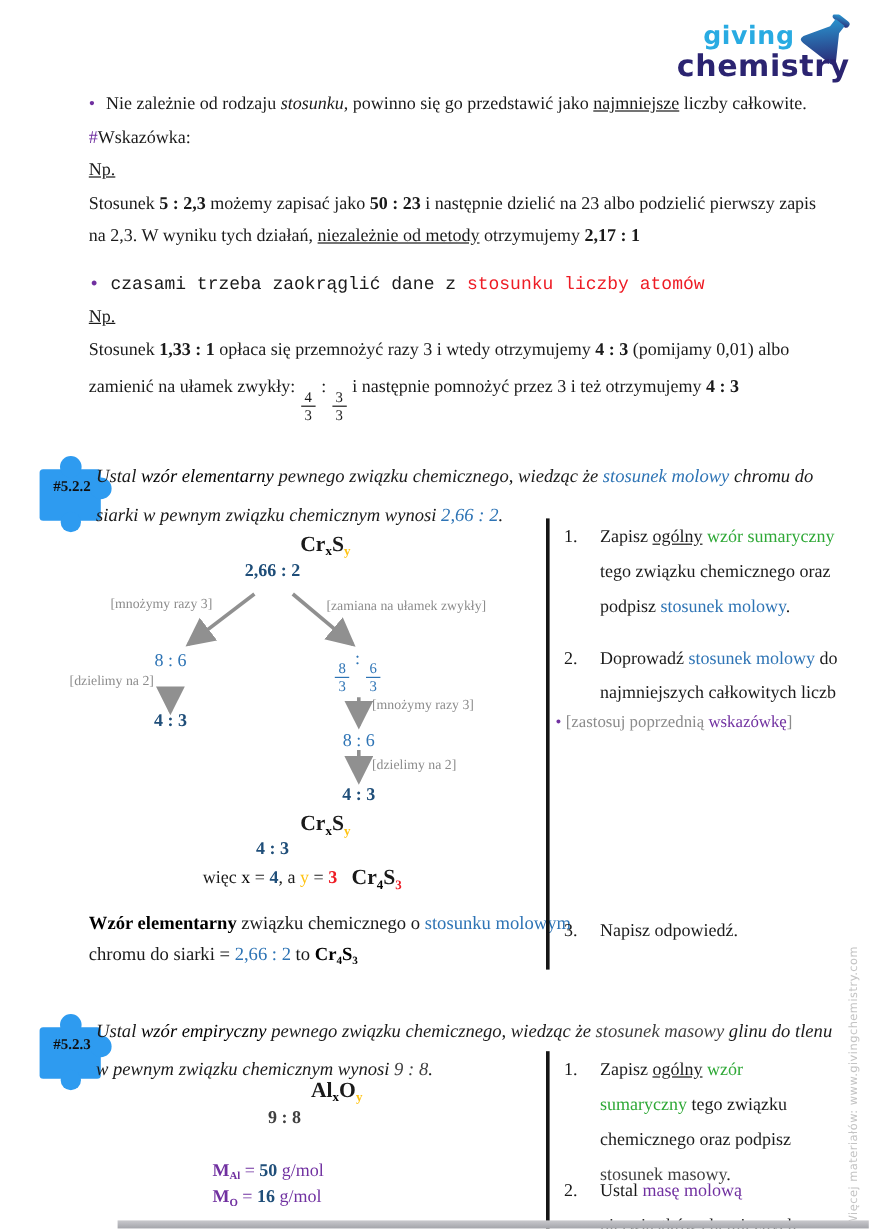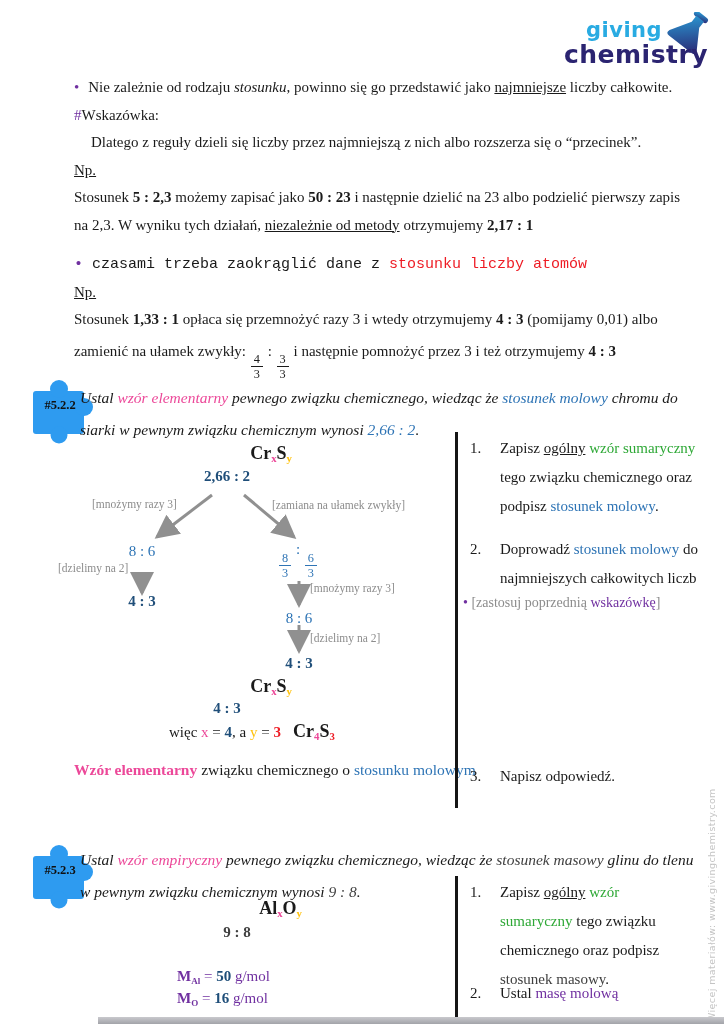--- a/index.html
+++ b/index.html
@@ -5,21 +5,21 @@
   html,body{margin:0;padding:0;background:#fff;}
   .page{position:relative;width:718px;height:1024px;background:#ffffff;overflow:hidden;
         font-family:"Liberation Serif",serif;color:#1a1a1a;margin-left:12px;}
   .abs{position:absolute;}
   
   .b{font-weight:700}
   .i{font-style:italic}
   .u{text-decoration:underline}
   .sub{font-size:0.6em;vertical-align:-0.32em;}
   .purple{color:#7030A0}
-  .orange{color:#ec4899}
+  .orange{color:#000000}
   .yellow{color:#FFC20E}
   .blue{color:#2E74B5}
   .navy{color:#1F4E79}
   .green{color:#2EA836}
   .magenta{color:#404040}
   .red{color:#EE1C25}
   .gray{color:#8C8C8C}
   
   .frac{display:inline-flex;flex-direction:column;align-items:center;line-height:1.05;
         font-size:0.82em;vertical-align:-0.62em;margin:0 1px;}
@@ -79,21 +79,20 @@
         <rect x="21" y="-2" width="17" height="6" rx="3" fill="url(#fg)"></rect>
         <path d="M25,3 h10 v8 l13,21 q2,5 -3.5,5 h-29 q-5.5,0 -3.5,-5 l13,-21 z" fill="url(#fg)"></path>
       </g>
     </svg>
     <span class="lg2">chemistry</span>
   </div>
 
   <section class="hint">
     <div class="ln"><span class="bdot purple">•</span><span><span>Nie zależnie od rodzaju </span><span class="i">stosunku</span><span>, powinno się go przedstawić jako </span><span class="u">najmniejsze</span><span> liczby całkowite.</span></span></div>
     <div class="ln"><span class="purple">#</span><span>Wskazówka:</span></div>
-    <div class="ln ind"><span>Dlatego z reguły dzieli się liczby przez najmniejszą z nich albo rozszerza się o “przecinek”.</span></div>
     <div class="ln"><span class="u">Np.</span></div>
     <div class="ln"><span>Stosunek </span><span class="b">5 : 2,3</span><span> możemy zapisać jako </span><span class="b">50 : 23</span><span> i następnie dzielić na 23 albo podzielić pierwszy zapis</span></div>
     <div class="ln"><span>na 2,3. W wyniku tych działań, </span><span class="u">niezależnie od metody</span><span> otrzymujemy </span><span class="b">2,17 : 1</span></div>
     <div class="ln gap" style="margin-top:12px;"><span class="bdot purple">•</span><span><span>czasami trzeba zaokrąglić dane z </span><span class="red">stosunku liczby atomów</span></span></div>
     <div class="ln"><span class="u">Np.</span></div>
     <div class="ln"><span>Stosunek </span><span class="b">1,33 : 1</span><span> opłaca się przemnożyć razy 3 i wtedy otrzymujemy </span><span class="b">4 : 3</span><span> (pomijamy 0,01) albo</span></div>
     <div class="ln" style="line-height:34px;"><span>zamienić na ułamek zwykły: </span><span class="frac">
           <span class="fn">4</span>
           <span class="fd">3</span>
         </span><span> : </span><span class="frac">
@@ -157,20 +156,21 @@
     <div class="node abs" style="left:252px;top:655px;width:70px;"><span class="navy b">4 : 3</span></div>
 
     <div class="node formula abs" style="left:150px;top:676px;width:130px;"><span class="b">Cr</span><span class="sub b orange">x</span><span class="b">S</span><span class="sub b yellow">y</span></div>
     <div class="node b abs" style="left:150px;top:700px;width:130px;"><span class="navy b">4 : 3</span></div>
     <div class="node abs" style="left:157px;top:724px;width:auto;white-space:nowrap;"><span>więc </span><span class="orange">x</span><span> = </span><span class="navy b">4</span><span>, a </span><span class="yellow">y</span><span> = </span><span class="red b">3</span></div>
     <div class="node formula abs" style="left:281px;top:721px;width:auto;white-space:nowrap;"><span class="b">Cr</span><span class="sub b orange">4</span><span class="b">S</span><span class="sub b red">3</span></div>
   </div>
 
   <div class="answer" style="top:757px;">
     <div class="ln"><span class="orange b">Wzór elementarny</span><span> związku chemicznego o </span><span class="blue">stosunku molowym</span></div>
+    <div class="ln"><span>chromu do siarki = </span><span class="blue">2,66 : 2</span><span> to </span><span class="orange b">Cr</span><span class="sub orange b">4</span><span class="orange b">S</span><span class="sub orange b">3</span></div>
   </div>
 
   <div class="stepcol" style="top:432px;height:376px;width:268px;">
     <div class="step" style="left:12px;top:2px;width:252px;">
       <span class="num">1.</span>
       <span><span>Zapisz </span><span class="u">ogólny</span><span> </span><span class="green">wzór sumaryczny</span><span> tego związku chemicznego oraz podpisz </span><span class="blue">stosunek molowy</span><span>.</span></span>
     </div>
     <div class="step" style="left:12px;top:103px;width:252px;">
       <span class="num">2.</span>
       <span><span>Doprowadź </span><span class="blue">stosunek molowy</span><span> do najmniejszych całkowitych liczb</span></span>

